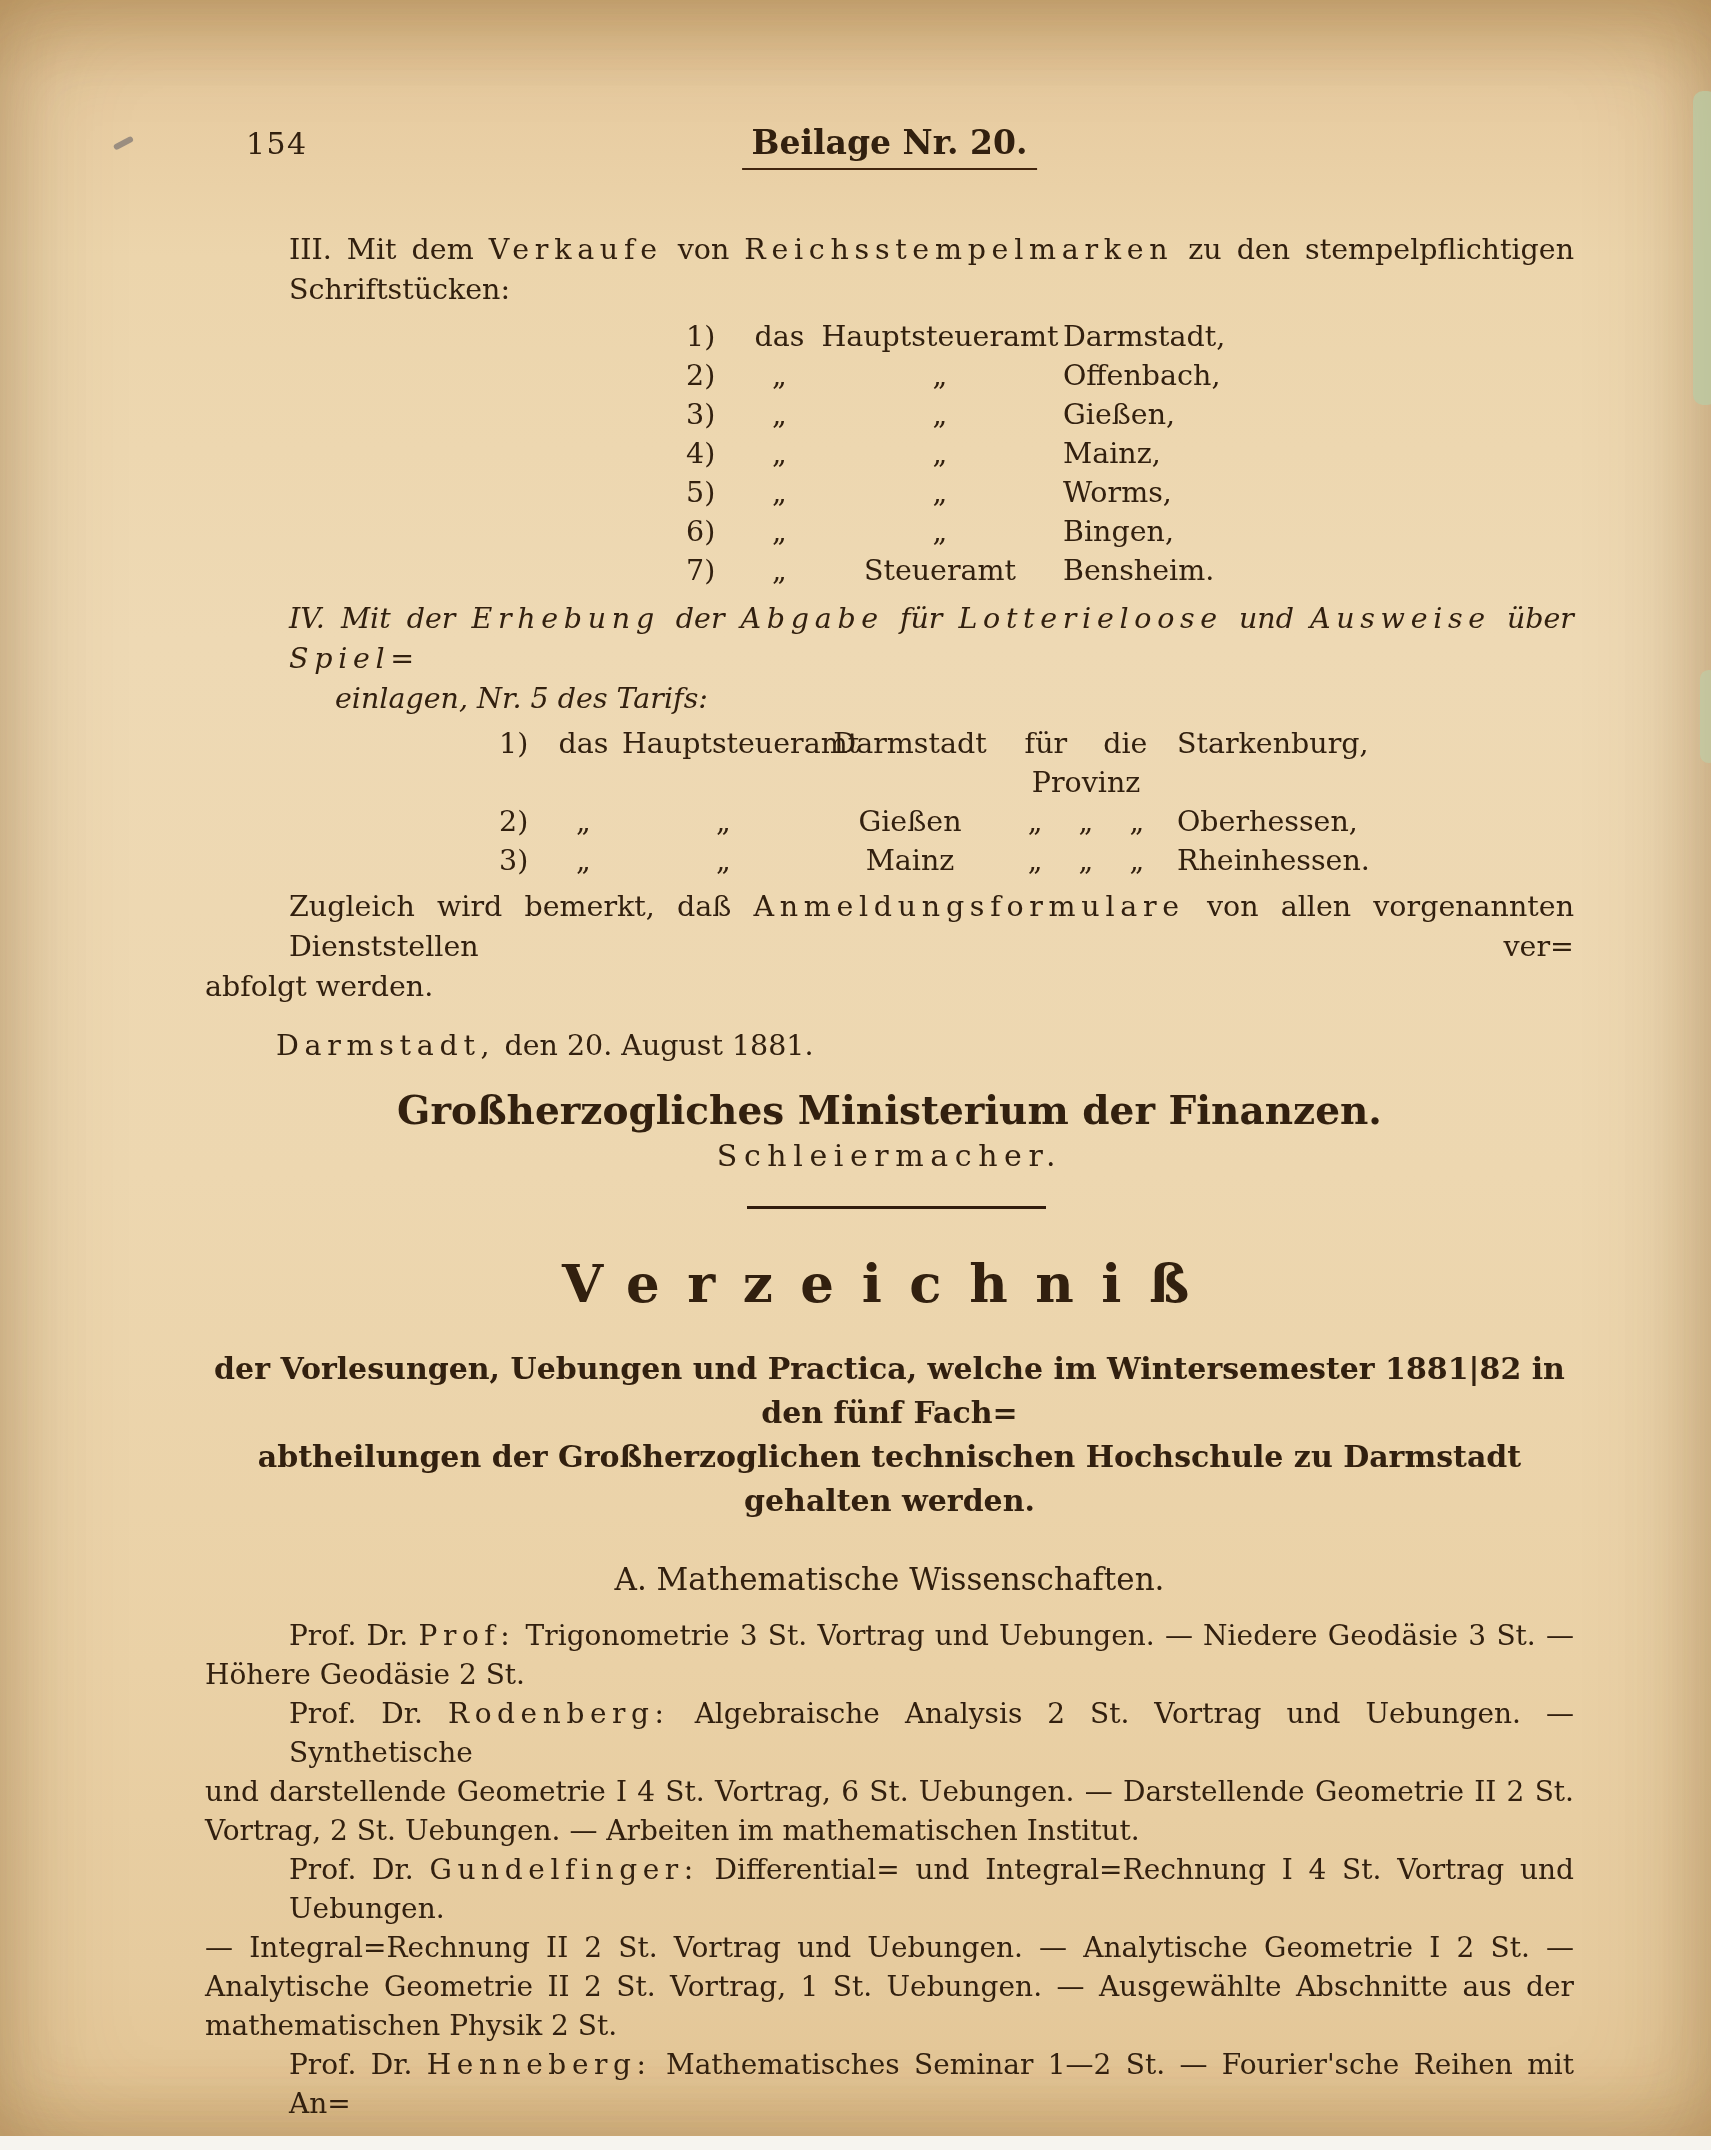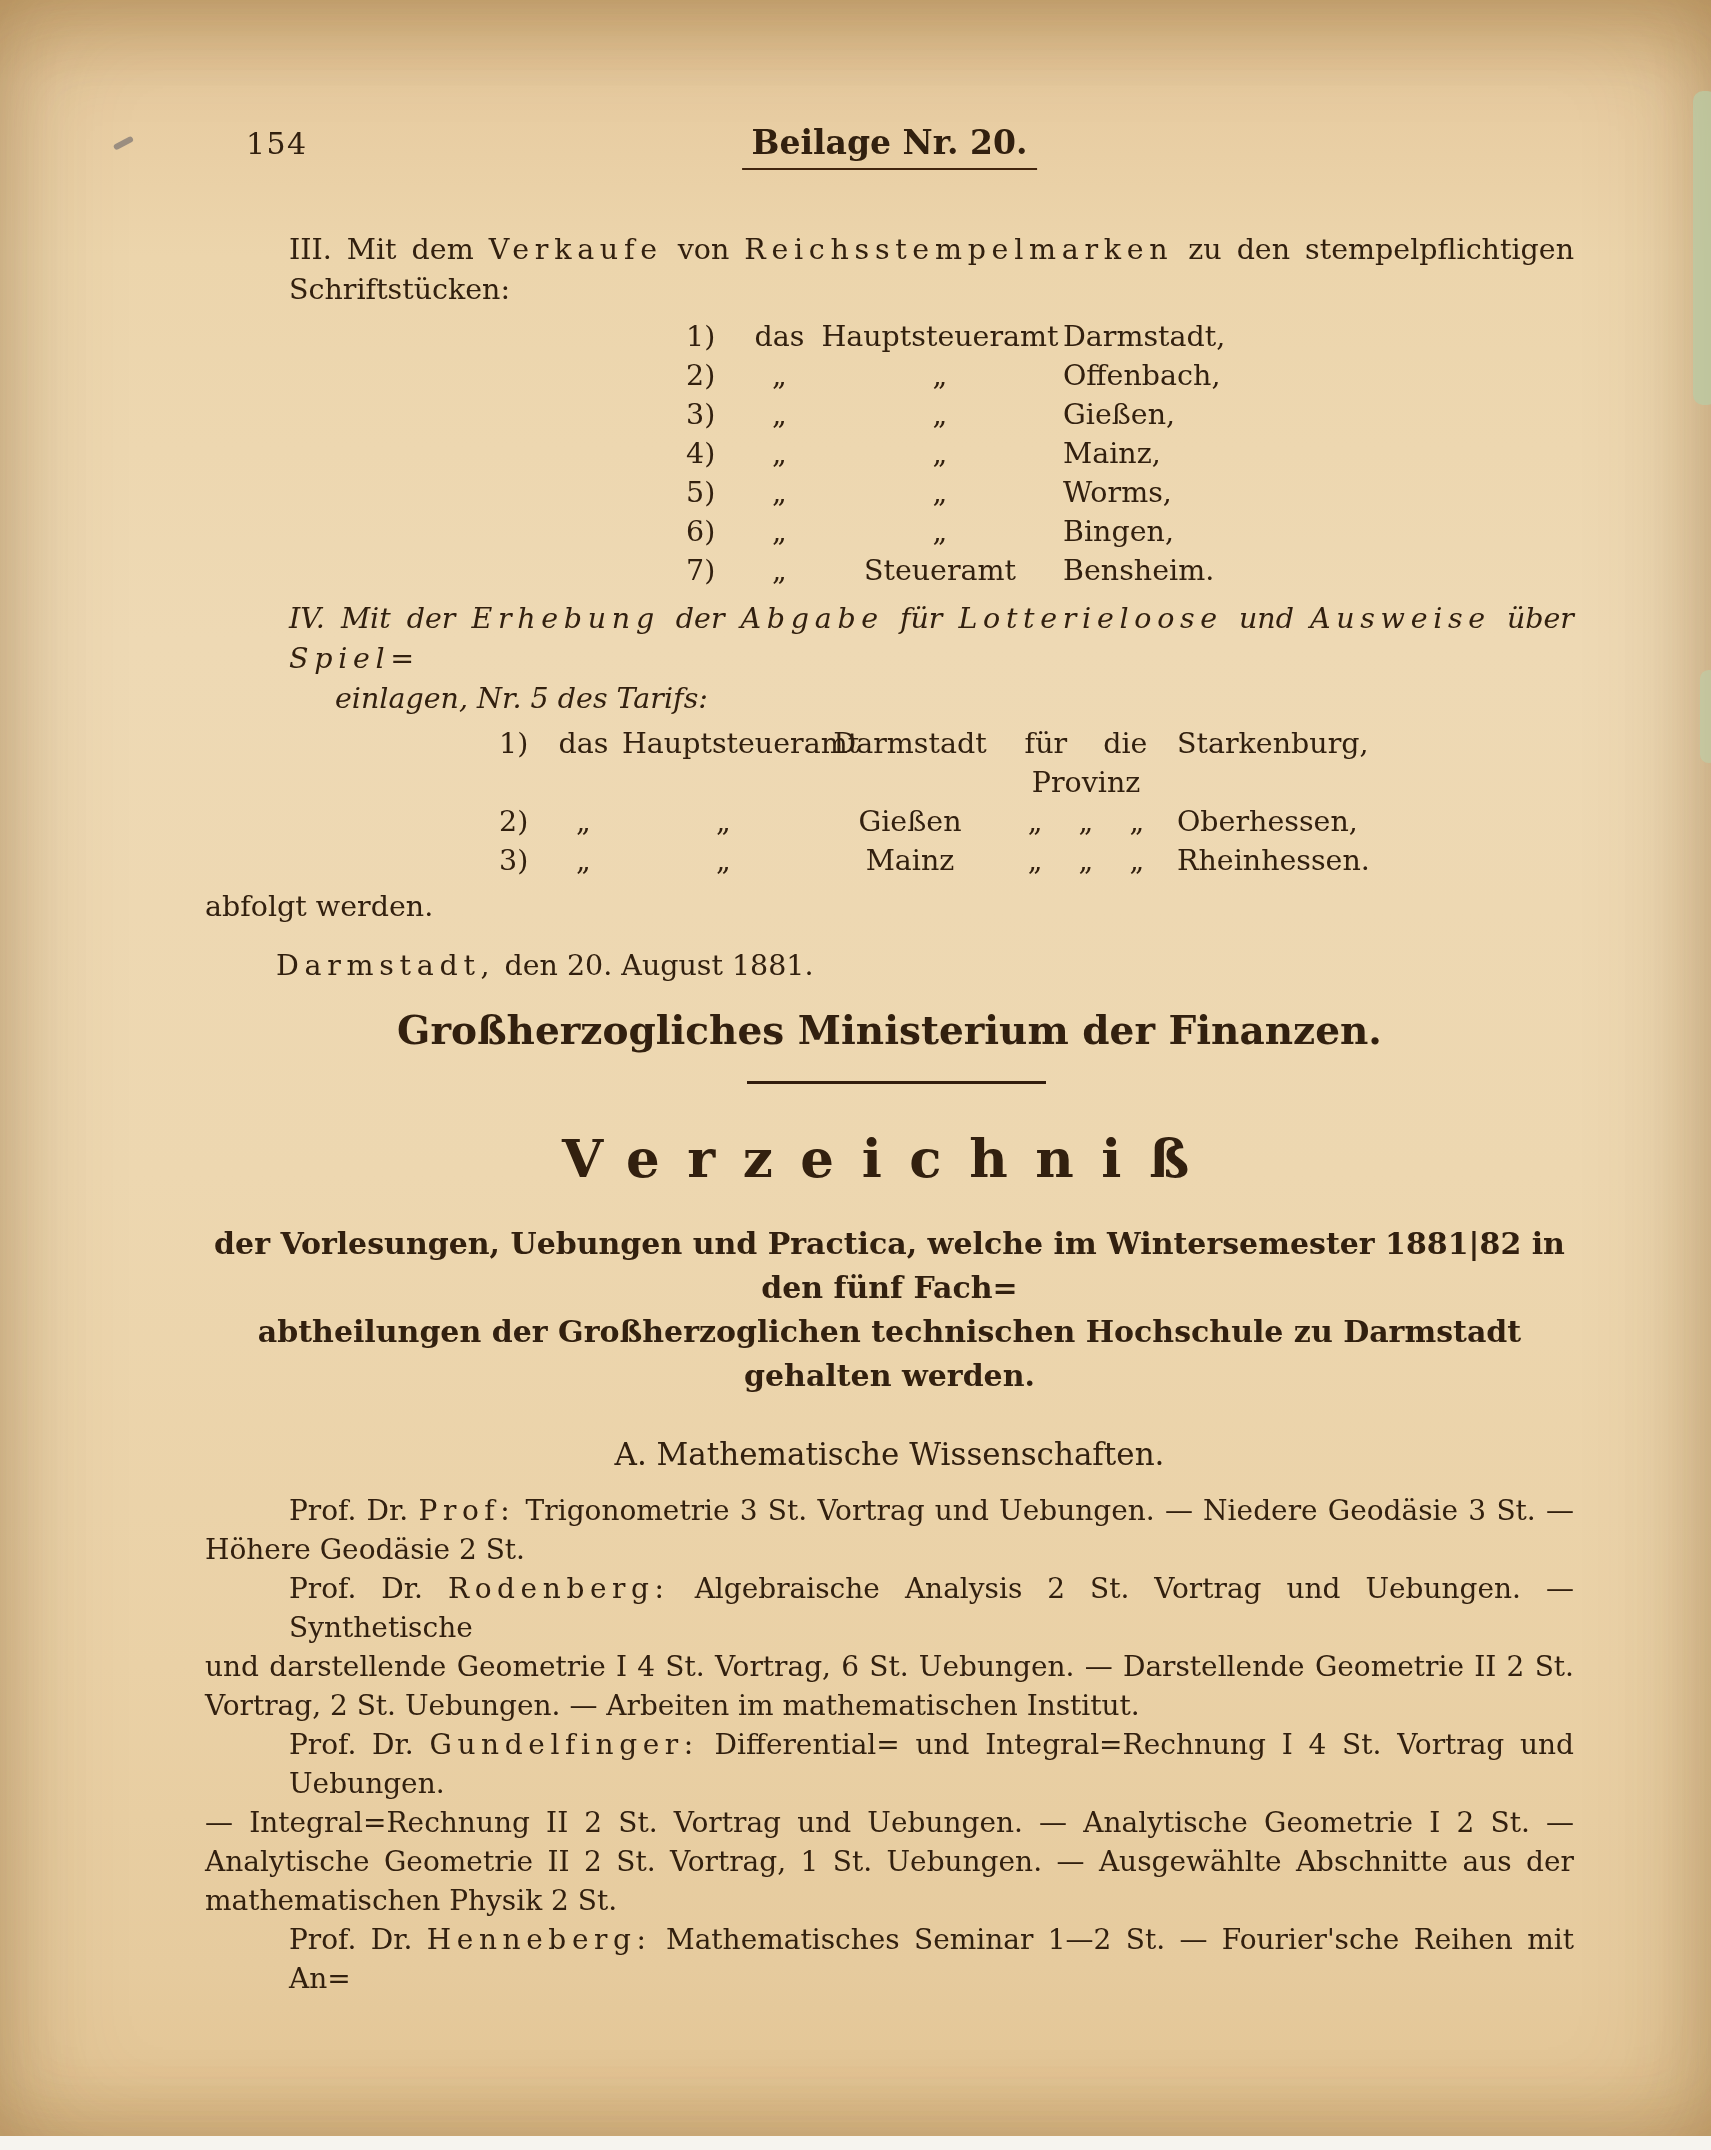--- a/index.html
+++ b/index.html
@@ -148,27 +148,29 @@
           <span class="cell cell-no">3)</span>
           <span class="cell cell-a">„</span>
           <span class="cell cell-b">„</span>
           <span class="cell cell-c">Mainz</span>
           <span class="cell cell-d">„ „ „</span>
           <span class="cell cell-e">Rheinhessen.</span>
         </div>
       </div>
 
     <div class="remark">
+        <div class="ln ind1 just"><span>Zugleich wird bemerkt, daß </span><span class="gesperrt">Anmeldungsformulare</span><span> von allen vorgenannten Dienststellen ver=</span></div>
         <div class="ln"><span>abfolgt werden.</span></div>
       </div>
 
     <div class="ln dateline"><span class="gesperrt">Darmstadt,</span><span> den 20. August 1881.</span></div>
 
     <div class="sig-block">
       <div class="ministry">Großherzogliches Ministerium der Finanzen.</div>
+      <div class="signer1">Schleiermacher.</div>
     </div>
 
     <div class="divider"></div>
 
     <div class="catalog-title">Verzeichniß</div>
 
     <div class="catalog-subtitle">
       <div>der Vorlesungen, Uebungen und Practica, welche im Wintersemester 1881|82 in den fünf Fach=</div>
       <div>abtheilungen der Großherzoglichen technischen Hochschule zu Darmstadt gehalten werden.</div>
     </div>

